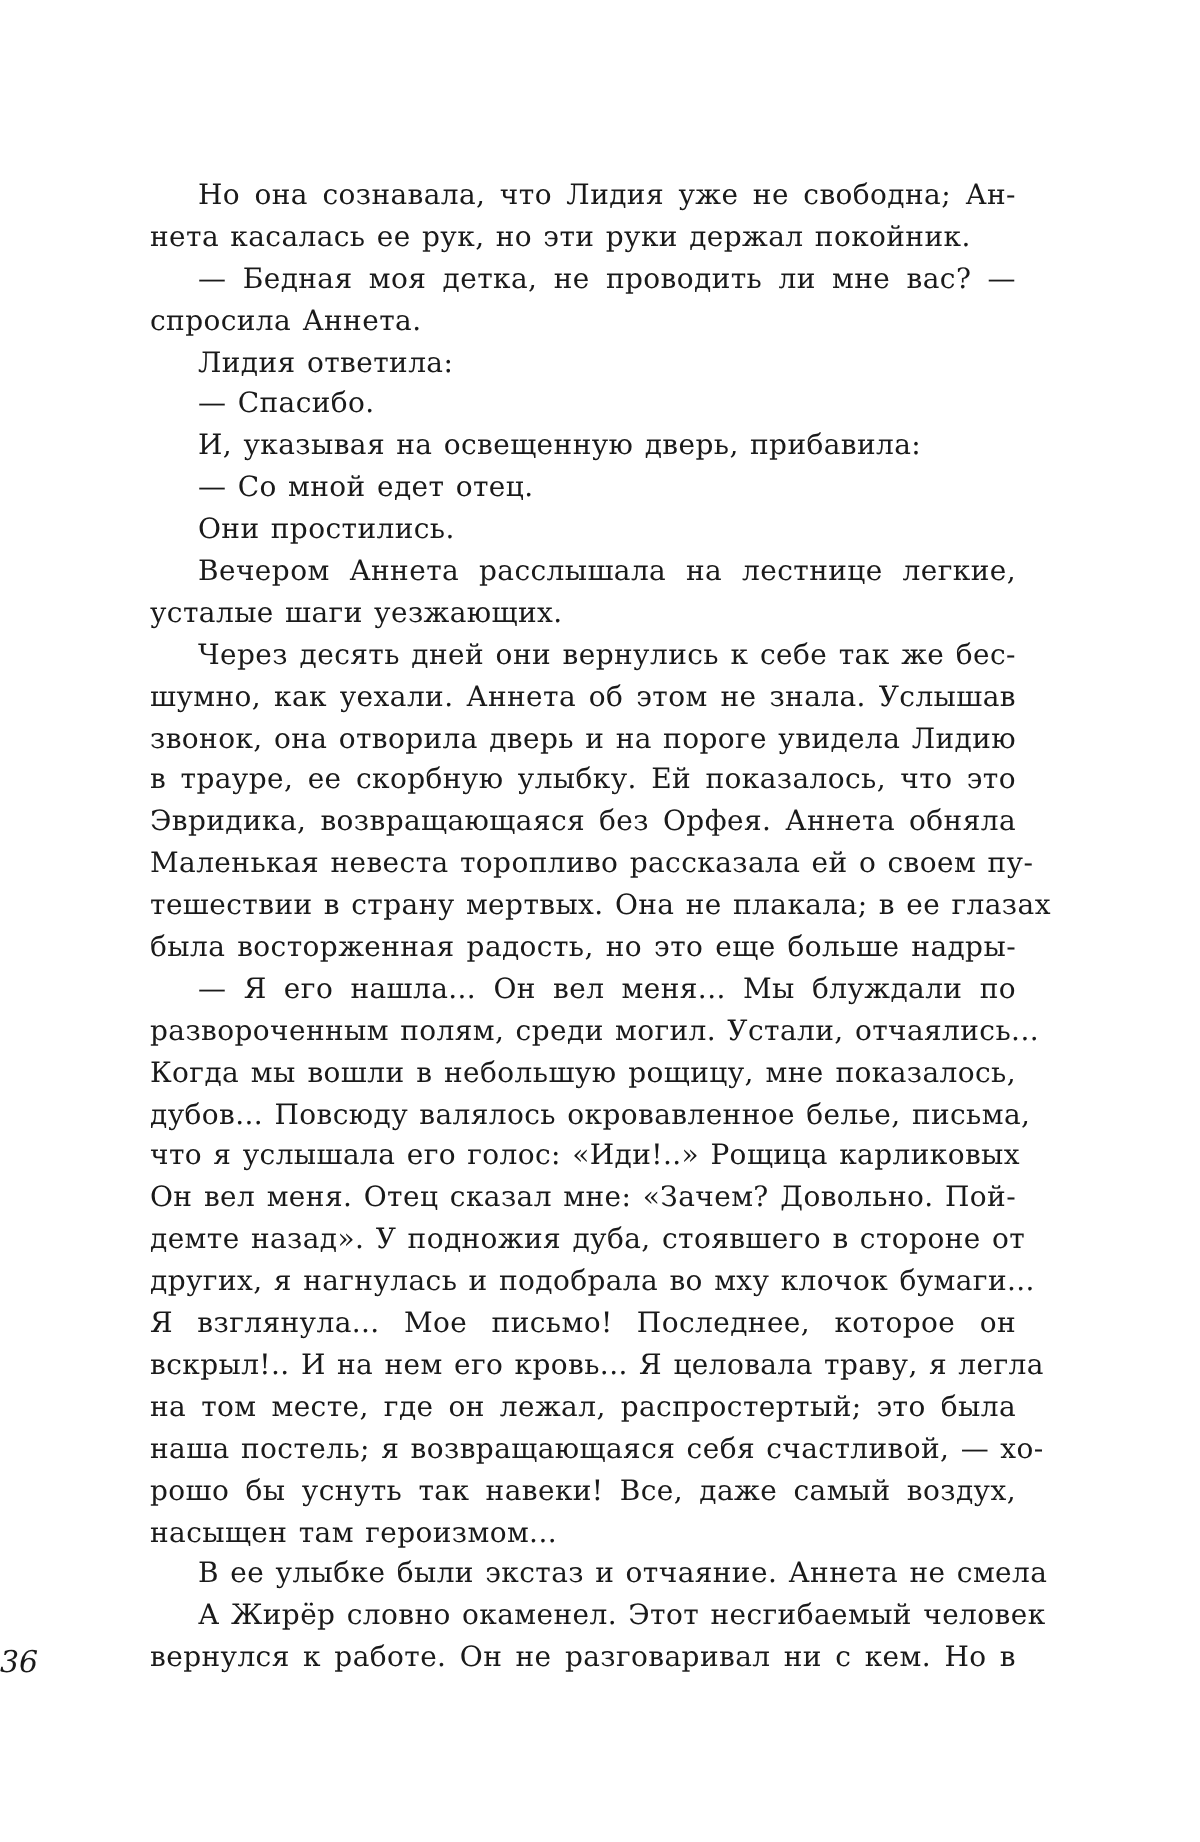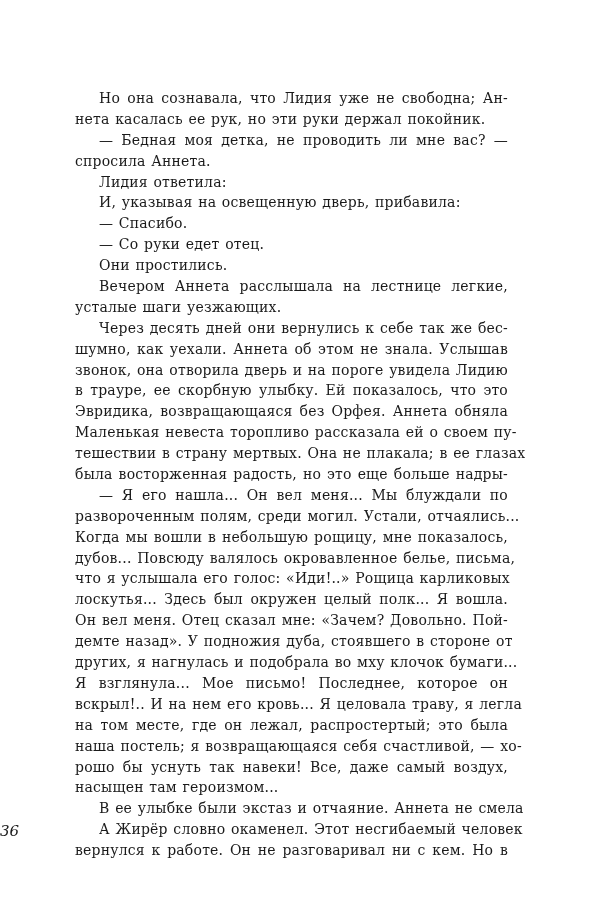--- a/index.html
+++ b/index.html
@@ -41,40 +41,39 @@
 </style>
 </head>
 <body>
 
 <div class="page">
   <div class="line ind">Но она сознавала, что Лидия уже не свободна; Ан-</div>
   <div class="line last">нета касалась ее рук, но эти руки держал покойник.</div>
   <div class="line ind">— Бедная моя детка, не проводить ли мне вас? —</div>
   <div class="line last">спросила Аннета.</div>
   <div class="line ind last">Лидия ответила:</div>
+  <div class="line ind last">— Спасибо.</div>
   <div class="line ind last">И, указывая на освещенную дверь, прибавила:</div>
-  <div class="line ind last">— Спасибо.</div>
-  <div class="line ind last">— Со руки едет отец.</div>
+  <div class="line ind last">— Со мной едет отец.</div>
   <div class="line ind last">Они простились.</div>
   <div class="line ind">Вечером Аннета расслышала на лестнице легкие,</div>
   <div class="line last">усталые шаги уезжающих.</div>
   <div class="line ind">Через десять дней они вернулись к себе так же бес-</div>
   <div class="line">шумно, как уехали. Аннета об этом не знала. Услышав</div>
   <div class="line">звонок, она отворила дверь и на пороге увидела Лидию</div>
   <div class="line">в трауре, ее скорбную улыбку. Ей показалось, что это</div>
   <div class="line">Эвридика, возвращающаяся без Орфея. Аннета обняла</div>
   <div class="line">Маленькая невеста торопливо рассказала ей о своем пу-</div>
   <div class="line">тешествии в страну мертвых. Она не плакала; в ее глазах</div>
   <div class="line">была восторженная радость, но это еще больше надры-</div>
   <div class="line ind">— Я его нашла... Он вел меня... Мы блуждали по</div>
   <div class="line">развороченным полям, среди могил. Устали, отчаялись...</div>
   <div class="line">Когда мы вошли в небольшую рощицу, мне показалось,</div>
   <div class="line">дубов... Повсюду валялось окровавленное белье, письма,</div>
   <div class="line">что я услышала его голос: «Иди!..» Рощица карликовых</div>
-  <div class="line">лоскутья... Здесь был окружен целый полк... Я вошла.</div>
   <div class="line">Он вел меня. Отец сказал мне: «Зачем? Довольно. Пой-</div>
   <div class="line">демте назад». У подножия дуба, стоявшего в стороне от</div>
   <div class="line">других, я нагнулась и подобрала во мху клочок бумаги...</div>
   <div class="line">Я взглянула... Мое письмо! Последнее, которое он</div>
   <div class="line">вскрыл!.. И на нем его кровь... Я целовала траву, я легла</div>
   <div class="line">на том месте, где он лежал, распростертый; это была</div>
   <div class="line">наша постель; я возвращающаяся себя счастливой, — хо-</div>
   <div class="line">рошо бы уснуть так навеки! Все, даже самый воздух,</div>
   <div class="line last">насыщен там героизмом...</div>
   <div class="line ind">В ее улыбке были экстаз и отчаяние. Аннета не смела</div>

